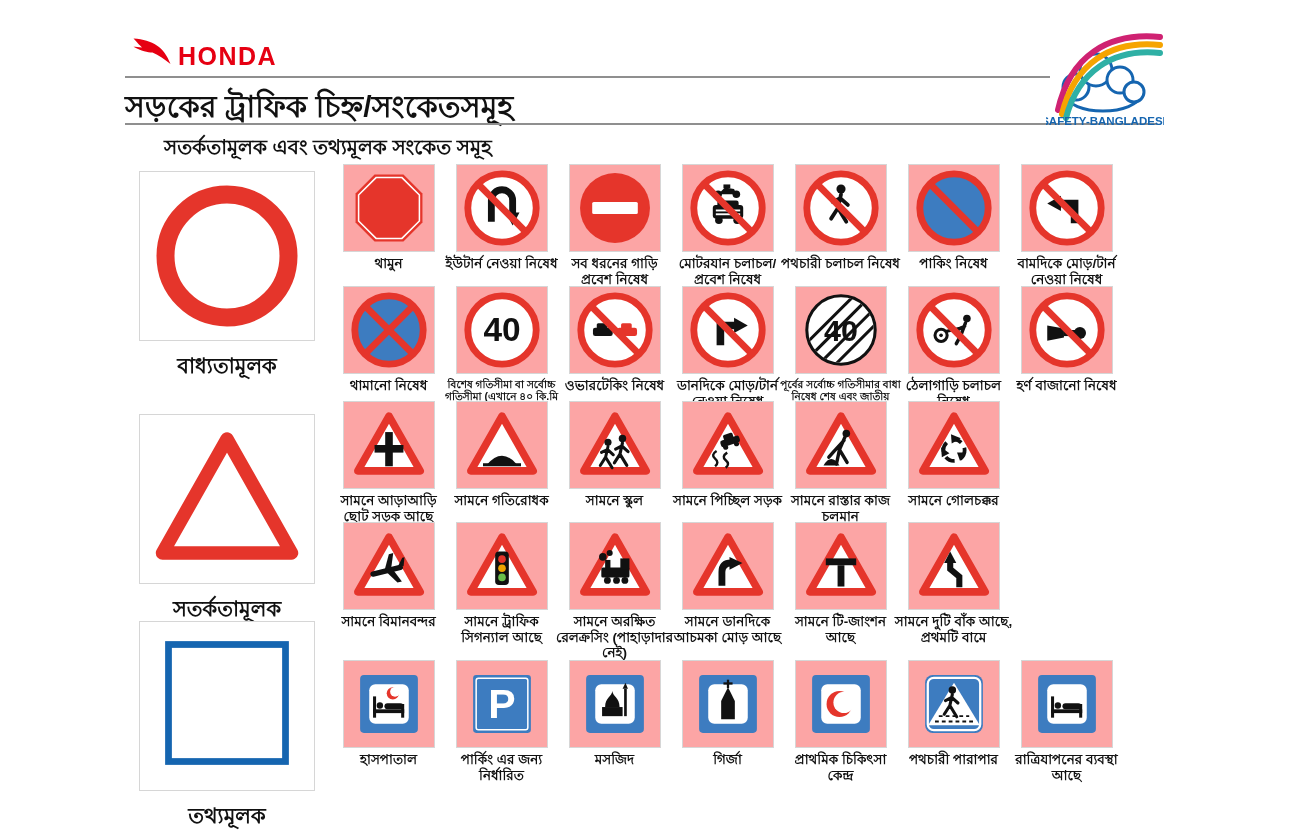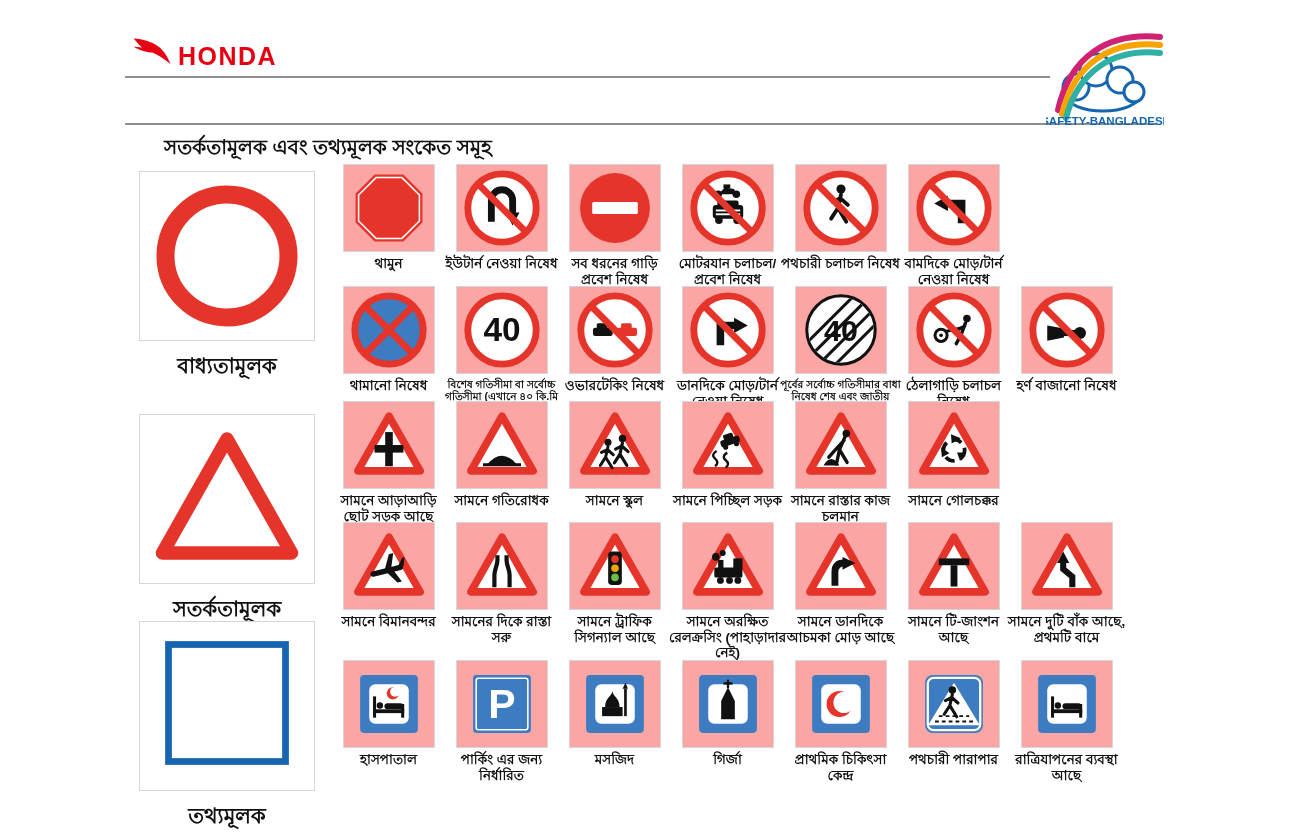--- a/index.html
+++ b/index.html
@@ -39,20 +39,21 @@
         <g transform="scale(-1,1) translate(-38,0)">
           <path d="M0.5,26 C7,9 18,2 37.5,0.5 C33.5,5 30.5,8 29,9.5 C32.5,9 35.5,8.8 37.5,8.8
                    C29.5,13 23.5,14.6 18.5,14.6 C12.5,17.5 6,21.5 0.5,26 Z" fill="#e60012"></path>
         </g>
       </svg>
     </span>
     <span class="honda-text">HONDA</span>
   </div>
 
   <div class="abs rule rule1"></div>
+  <div class="abs title">সড়কের ট্রাফিক চিহ্ন/সংকেতসমূহ</div>
   <div class="abs rule rule2"></div>
   <div class="abs subtitle">সতর্কতামূলক এবং তথ্যমূলক সংকেত সমূহ</div>
 
   <div class="abs safety">
     <svg width="120" height="104" viewBox="0 0 120 104">
       <g stroke="#1565b0" stroke-width="3" fill="#fff">
         <ellipse cx="57" cy="72" rx="36" ry="15"></ellipse>
         <circle cx="30" cy="63" r="13"></circle>
         <circle cx="50" cy="46" r="16"></circle>
         <circle cx="74" cy="56" r="13"></circle>
@@ -159,20 +160,29 @@
               <g transform="translate(49,50) scale(1)" stroke="#111" stroke-width="5" stroke-linecap="round" fill="none">
   <circle cx="1" cy="-25" r="6" fill="#111" stroke="none"></circle>
   <path d="M1,-18 L-3,0 M-3,0 L8,18 M-3,0 L-12,14 M0,-13 L10,-4 M0,-13 L-10,-8"></path>
               </g>
               <line x1="20" y1="20" x2="80" y2="80" stroke="#e5352b" stroke-width="9"></line>
             </svg>
           </div>
       <div class="sign-label">পথচারী চলাচল নিষেধ</div>
     </div>
 
+    <div class="cell">
+      <div class="sign-box">
+            <svg width="76" height="76" viewBox="0 0 100 100">
+              <circle cx="50" cy="50" r="45" fill="#3d7cc0" stroke="#e5352b" stroke-width="9"></circle>
+              <line x1="20" y1="20" x2="80" y2="80" stroke="#e5352b" stroke-width="9"></line>
+            </svg>
+          </div>
+      <div class="sign-label">পাকিং নিষেধ</div>
+    </div>
 
     <div class="cell">
       <div class="sign-box">
             <svg width="76" height="76" viewBox="0 0 100 100">
               <circle cx="50" cy="50" r="45" fill="#fff" stroke="#e5352b" stroke-width="9"></circle>
               <path d="M60,70 V44 H40" fill="none" stroke="#111" stroke-width="10"></path>
           <polygon points="42,34 42,54 24,44" fill="#111"></polygon>
               <line x1="20" y1="20" x2="80" y2="80" stroke="#e5352b" stroke-width="9"></line>
             </svg>
           </div>
@@ -374,32 +384,20 @@
           <rect x="25" y="52" width="44" height="7" rx="3.5"></rect>
           <path d="M44,55 L55,35 L61,35 L53,55 Z"></path>
                 <path d="M45,55 L57,74 L63,74 L55,55 Z"></path>
           <path d="M64,52 L71,44 L74,44 L70,55 Z"></path>
               </g>
             </svg>
           </div>
       <div class="sign-label">সামনে বিমানবন্দর</div>
     </div>
 
-    <div class="cell">
-      <div class="sign-box">
-            <svg width="76" height="76" viewBox="0 0 100 100">
-              <path d="M50,12 L91,84 L9,84 Z" fill="#fff" stroke="#e5352b" stroke-width="10" stroke-linejoin="round"></path>
-              <g fill="none" stroke="#111" stroke-width="5.5">
-          <path d="M40,78 V62 C40,54 44,50 44,42 V36"></path>
-                <path d="M60,78 V62 C60,54 56,50 56,42 V36"></path>
-              </g>
-            </svg>
-          </div>
-      <div class="sign-label">সামনের দিকে রাস্তা সরু</div>
-    </div>
 
     <div class="cell">
       <div class="sign-box">
             <svg width="76" height="76" viewBox="0 0 100 100">
               <path d="M50,12 L91,84 L9,84 Z" fill="#fff" stroke="#e5352b" stroke-width="10" stroke-linejoin="round"></path>
               <rect x="41" y="31" width="18" height="44" rx="5" fill="#111"></rect>
           <circle cx="50" cy="41" r="5" fill="#e5352b"></circle>
               <circle cx="50" cy="53" r="5" fill="#f0a500"></circle>
           <circle cx="50" cy="65" r="5" fill="#6abf4b"></circle>
             </svg>

